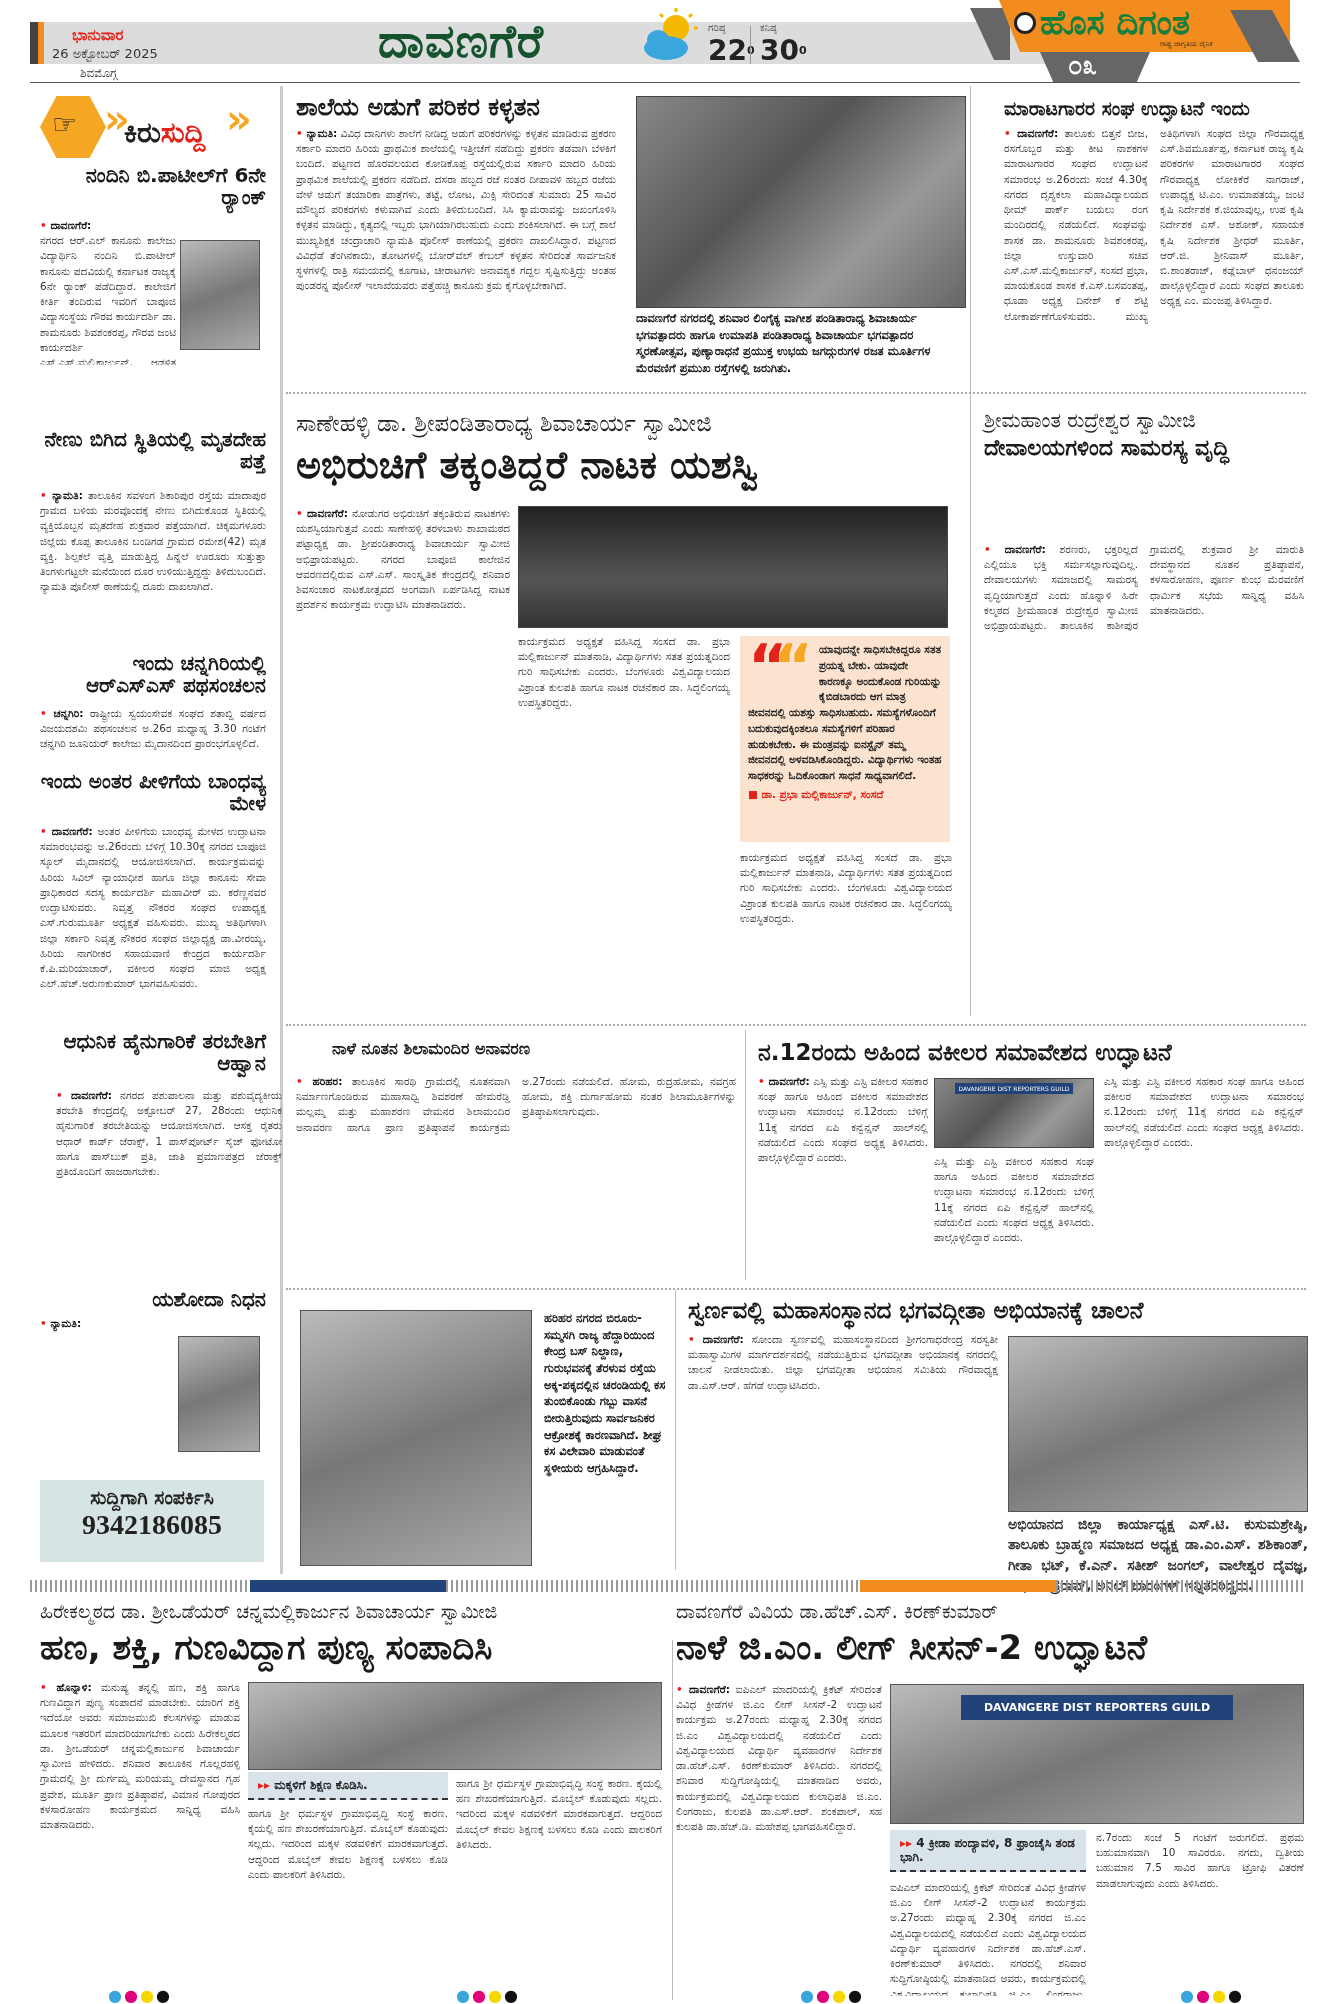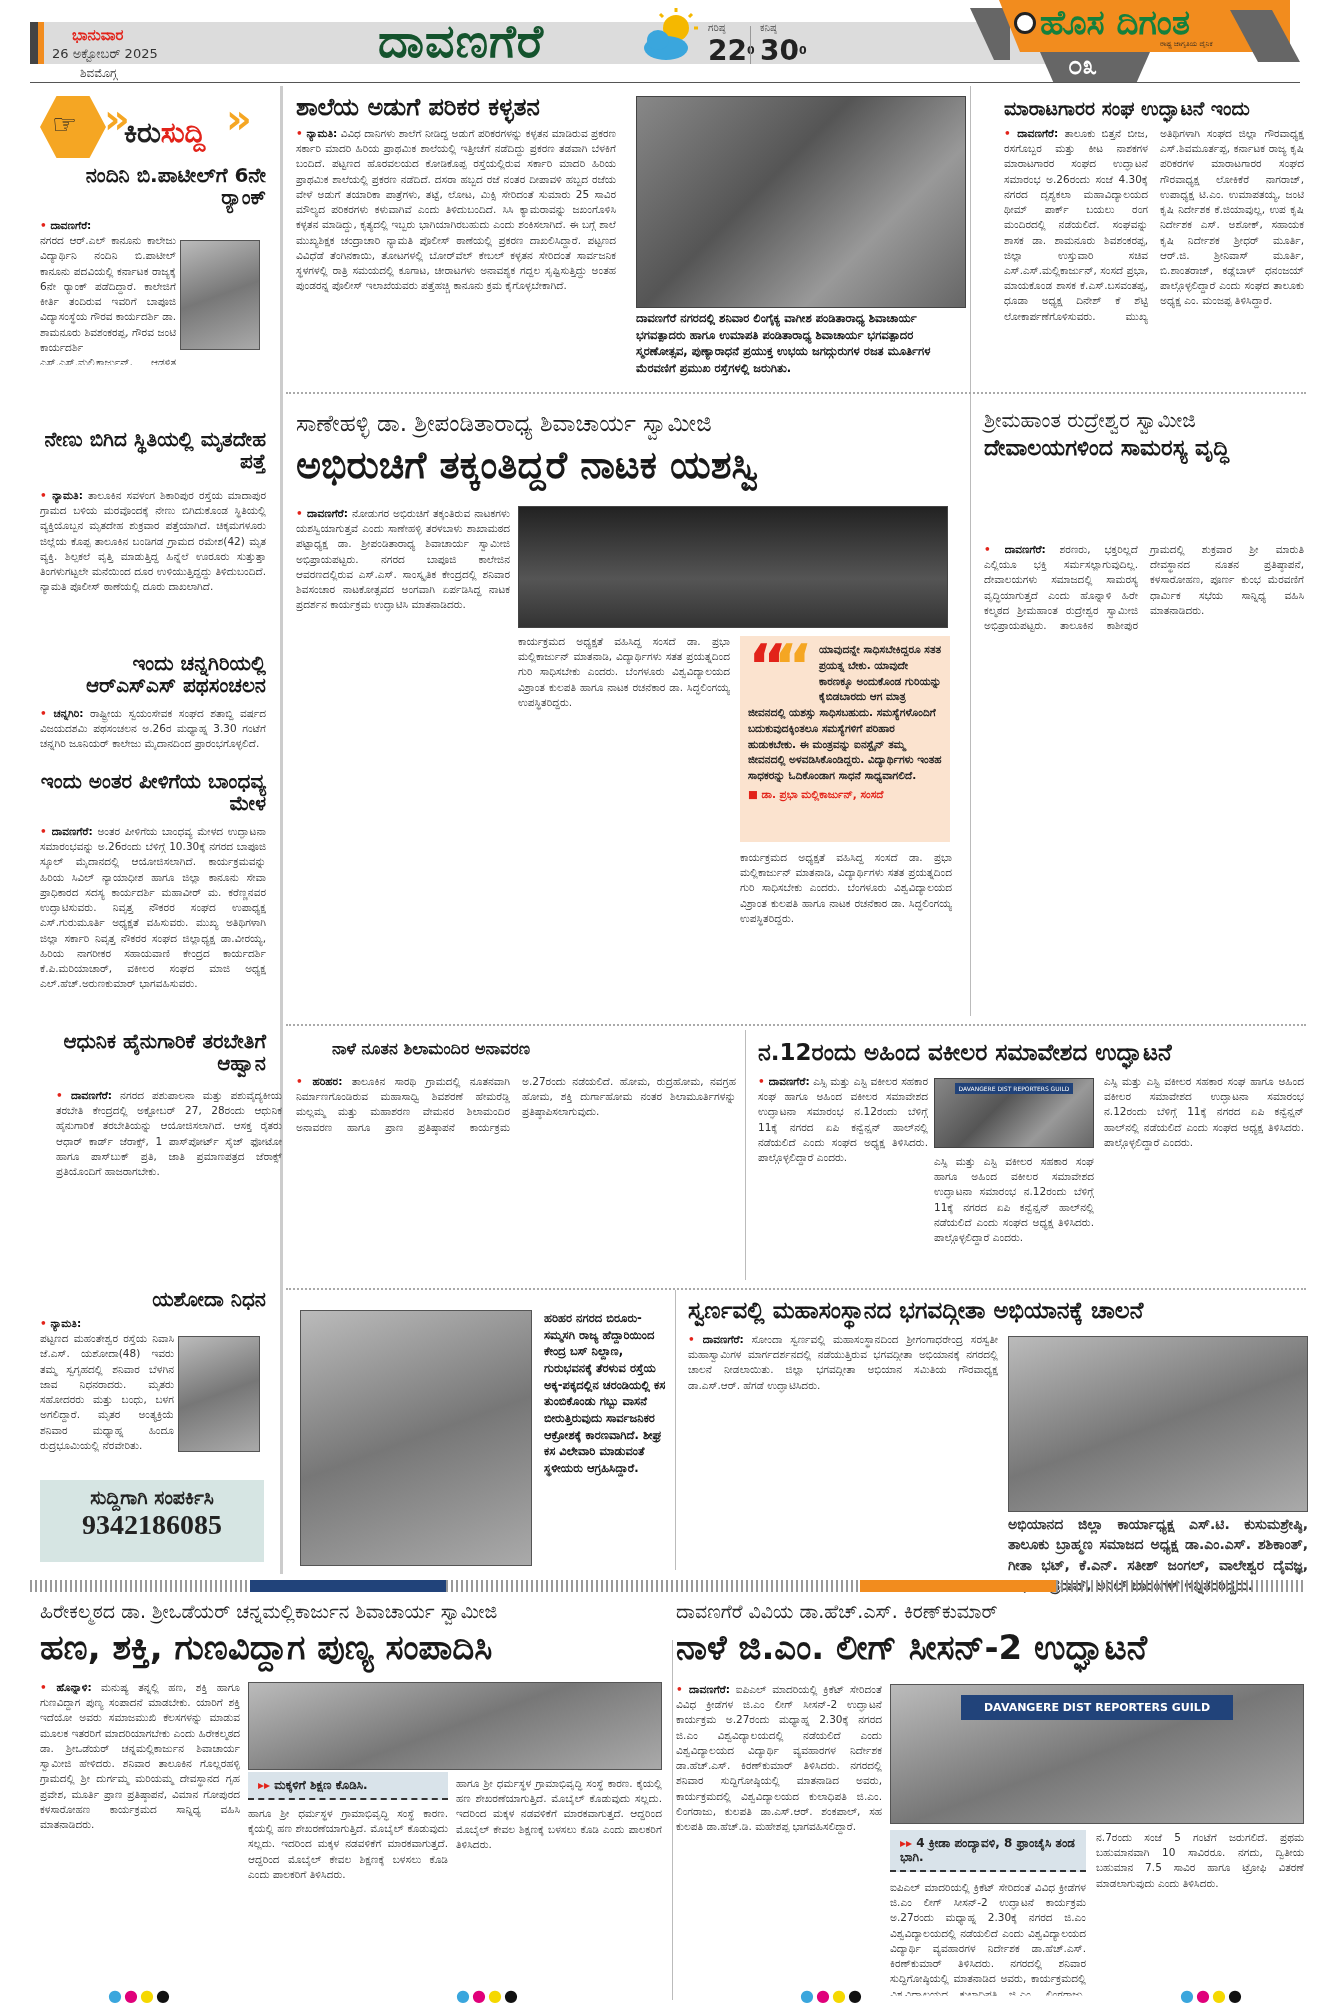--- a/index.html
+++ b/index.html
@@ -131,21 +131,20 @@
 <div class="abs headline" style="left:40px;top:1030px;width:226px;font-size:20px;text-align:right;">ಆಧುನಿಕ ಹೈನುಗಾರಿಕೆ ತರಬೇತಿಗೆ ಆಹ್ವಾನ</div>
 <div class="abs body-text" style="left:56px;top:1088px;width:226px;height:190px;overflow:hidden">
   <span class="dateline">ದಾವಣಗೆರೆ:</span>
   <span>ನಗರದ ಪಶುಪಾಲನಾ ಮತ್ತು ಪಶುವೈದ್ಯಕೀಯ ತರಬೇತಿ ಕೇಂದ್ರದಲ್ಲಿ ಅಕ್ಟೋಬರ್ 27, 28ರಂದು ಆಧುನಿಕ ಹೈನುಗಾರಿಕೆ ತರಬೇತಿಯನ್ನು ಆಯೋಜಿಸಲಾಗಿದೆ. ಆಸಕ್ತ ರೈತರು ಆಧಾರ್ ಕಾರ್ಡ್ ಜೆರಾಕ್ಸ್, 1 ಪಾಸ್‌ಪೋರ್ಟ್ ಸೈಜ್ ಫೋಟೋ ಹಾಗೂ ಪಾಸ್‌ಬುಕ್ ಪ್ರತಿ, ಜಾತಿ ಪ್ರಮಾಣಪತ್ರದ ಜೆರಾಕ್ಸ್ ಪ್ರತಿಯೊಂದಿಗೆ ಹಾಜರಾಗಬೇಕು.</span>
 </div>
 
 <div class="abs headline" style="left:40px;top:1288px;width:226px;font-size:20px;text-align:right;">ಯಶೋದಾ ನಿಧನ</div>
 <div class="abs photo-light" style="left:178px;top:1336px;width:82px;height:116px;"></div>
 <div class="abs body-text" style="left:40px;top:1316px;width:226px;height:150px;overflow:hidden">
   <span class="dateline">ನ್ಯಾಮತಿ:</span>
-  <span style="display:block;padding-right:92px">ಪಟ್ಟಣದ ಮಹಂತೇಶ್ವರ ರಸ್ತೆಯ ನಿವಾಸಿ ಜೆ.ಎಸ್. ಯಶೋದಾ(48) ಇವರು ತಮ್ಮ ಸ್ವಗೃಹದಲ್ಲಿ ಶನಿವಾರ ಬೆಳಗಿನ ಜಾವ ನಿಧನರಾದರು. ಮೃತರು ಸಹೋದರರು ಮತ್ತು ಬಂಧು, ಬಳಗ ಅಗಲಿದ್ದಾರೆ. ಮೃತರ ಅಂತ್ಯಕ್ರಿಯೆ ಶನಿವಾರ ಮಧ್ಯಾಹ್ನ ಹಿಂದೂ ರುದ್ರಭೂಮಿಯಲ್ಲಿ ನೆರವೇರಿತು.</span>
 </div>
 
 <div class="abs contact-box" style="left:40px;top:1480px;width:224px;height:82px;text-align:center;">
   <div style="font-size:19px;font-weight:900;margin-top:6px">ಸುದ್ದಿಗಾಗಿ ಸಂಪರ್ಕಿಸಿ</div>
   <div style="font-family:'Liberation Serif',serif;font-size:28px;font-weight:bold">9342186085</div>
 </div>
 
 <div class="abs headline" style="left:296px;top:94px;width:330px;font-size:24px;">ಶಾಲೆಯ ಅಡುಗೆ ಪರಿಕರ ಕಳ್ಳತನ</div>
 <div class="abs body-text" style="left:296px;top:126px;width:320px;height:272px;overflow:hidden">
   <span class="dateline">ನ್ಯಾಮತಿ:</span>

